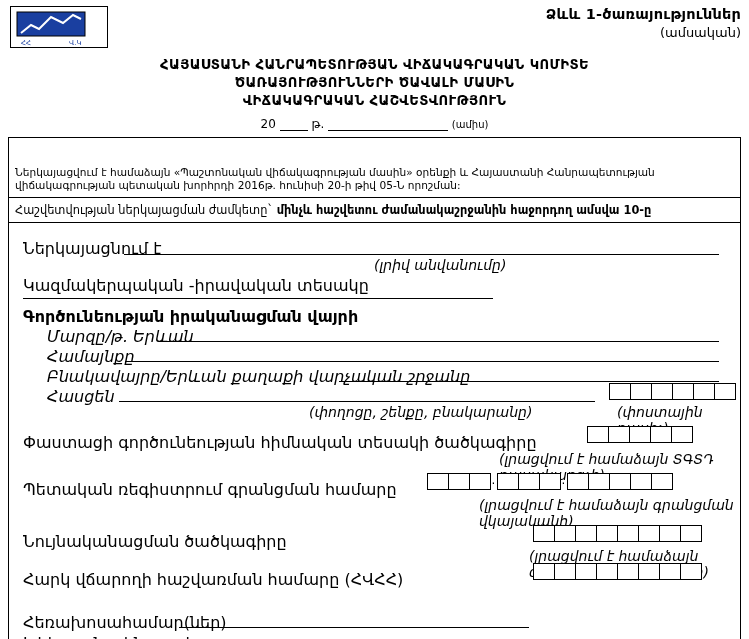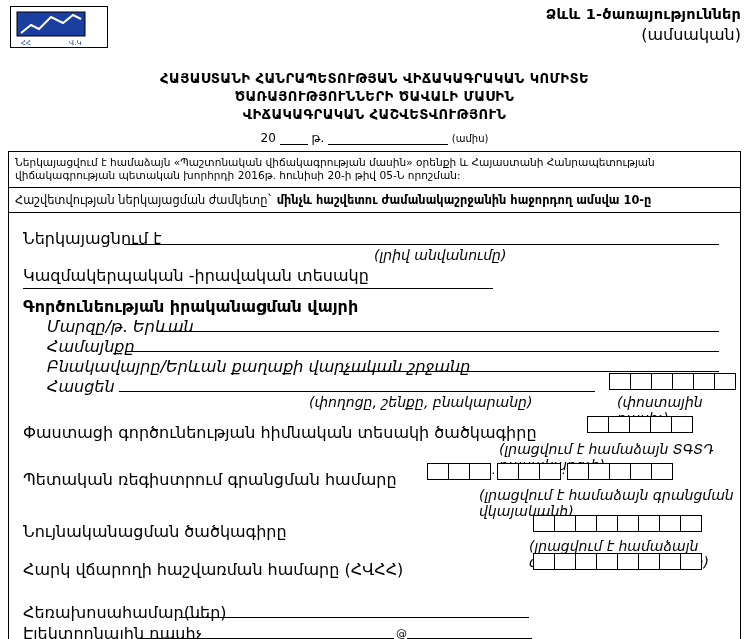--- a/index.html
+++ b/index.html
@@ -41,28 +41,28 @@
     right: 8px;
     top: 6px;
     text-align: right;
   }
   .form-no .title {
     font-size: 14.5px;
     font-weight: bold;
     letter-spacing: 0.2px;
   }
   .form-no .sub {
-    font-size: 16px;
+    font-size: 13px;
     margin-top: 3px;
   }
 
   
   .org-block {
     text-align: center;
-    margin-top: 18px;
+    margin-top: 4px;
   }
   .org-block div {
     font-weight: bold;
     font-size: 13.2px;
     letter-spacing: 0.4px;
     line-height: 18px;
     color: #000;
   }
 
   .date-line {
@@ -85,20 +85,21 @@
   .frame {
     margin: 0 8px;
     border: 1px solid #000;
     box-sizing: border-box;
   }
   .band {
     padding: 4px 6px 5px 6px;
     font-size: 10.6px;
     line-height: 13px;
     border-bottom: 1px solid #000;
+    margin-top: 24px;
   }
   .band2 {
     padding: 5px 6px;
     font-size: 11.4px;
     border-bottom: 1px solid #000;
   }
   .band2 b { font-weight: bold; }
 
   .body {
     position: relative;

